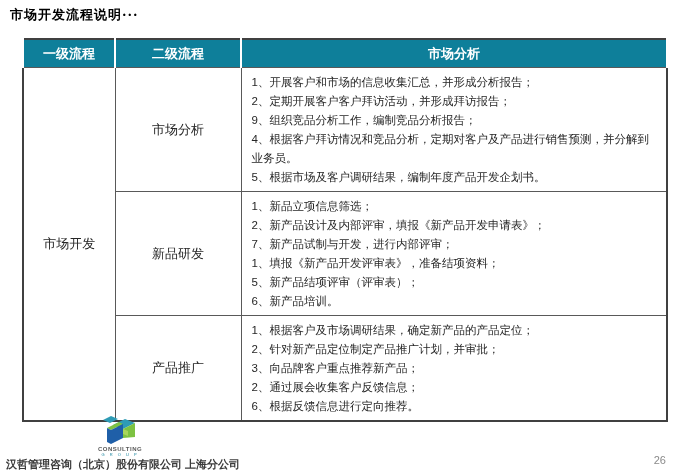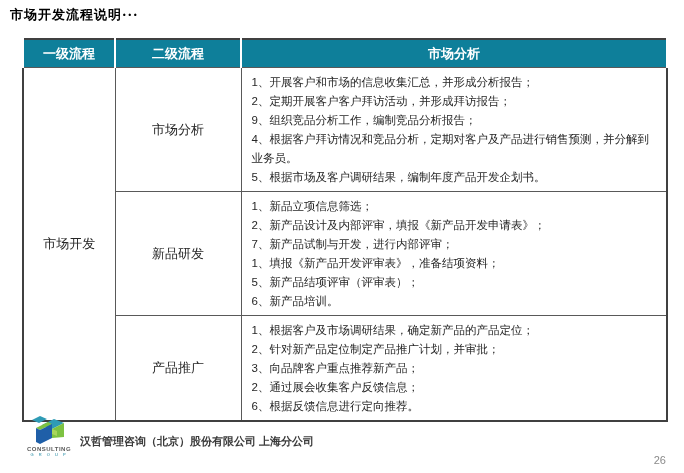--- a/index.html
+++ b/index.html
@@ -37,22 +37,22 @@
     padding:5px 8px 4px 10px;
     margin-left:10px;
   }
   .desc-item{
     font-size:11.5px;line-height:19px;color:#262626;
   }
   tr.row-1{height:118px;}
   tr.row-2{height:122px;}
   tr.row-3{height:96px;}
   .footer{
-    position:absolute;left:24px;top:416px;height:50px;
-    display:flex;align-items:center;
+    position:absolute;left:0;top:416px;height:50px;
+    display:flex;align-items:center;flex-direction:column;
   }
   .logo{width:50px;height:50px;display:flex;flex-direction:column;align-items:center;}
   .logo svg{display:block;}
   .logo-word{font-size:6px;font-weight:bold;color:#595959;letter-spacing:0.5px;margin-top:-2px;}
   .logo-sub{font-size:4px;color:#0E7F9A;letter-spacing:2px;margin-top:0px;}
   .company-name{
     font-size:11px;font-weight:bold;color:#3b3b3b;margin-left:6px;white-space:nowrap;
   }
   .page-number{
     position:absolute;right:18px;top:454px;font-size:11px;color:#8a8a8a;

